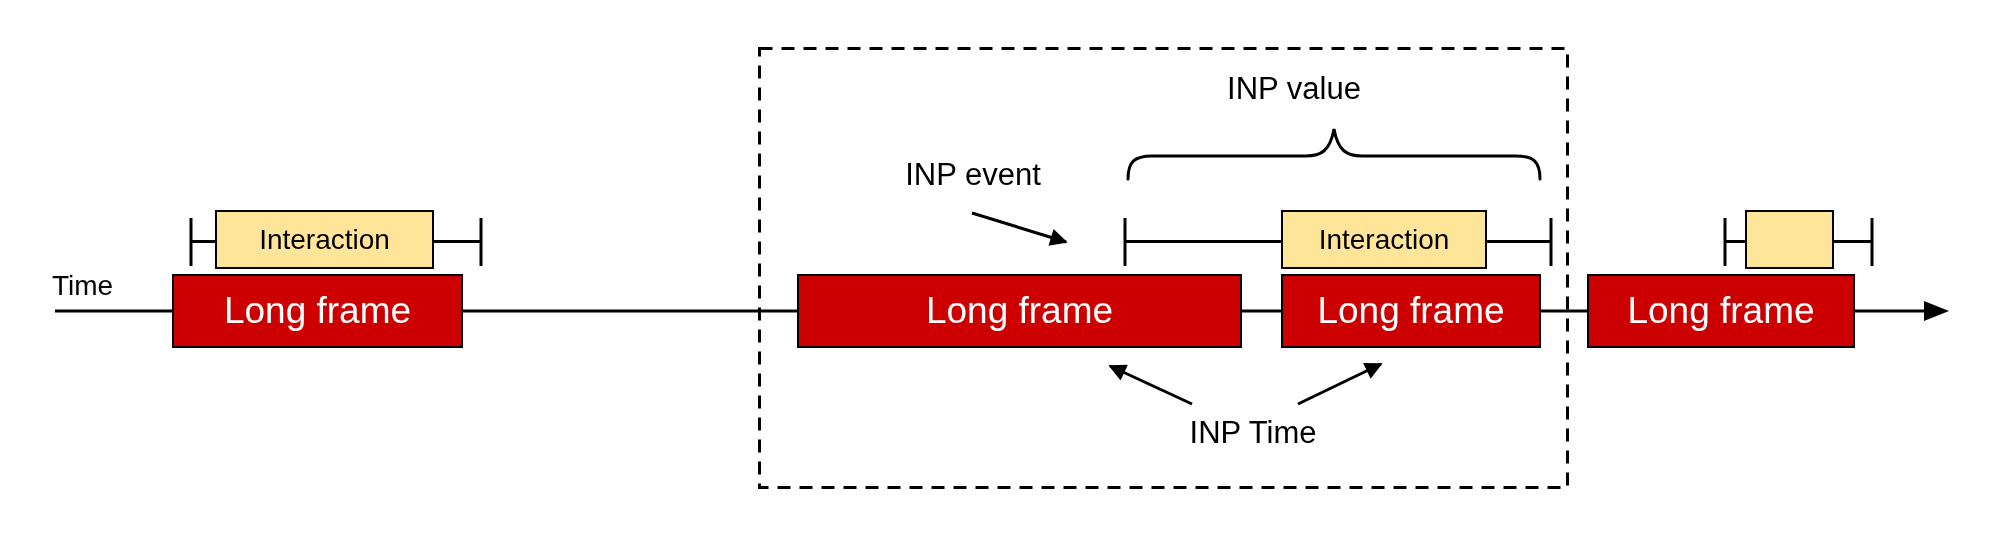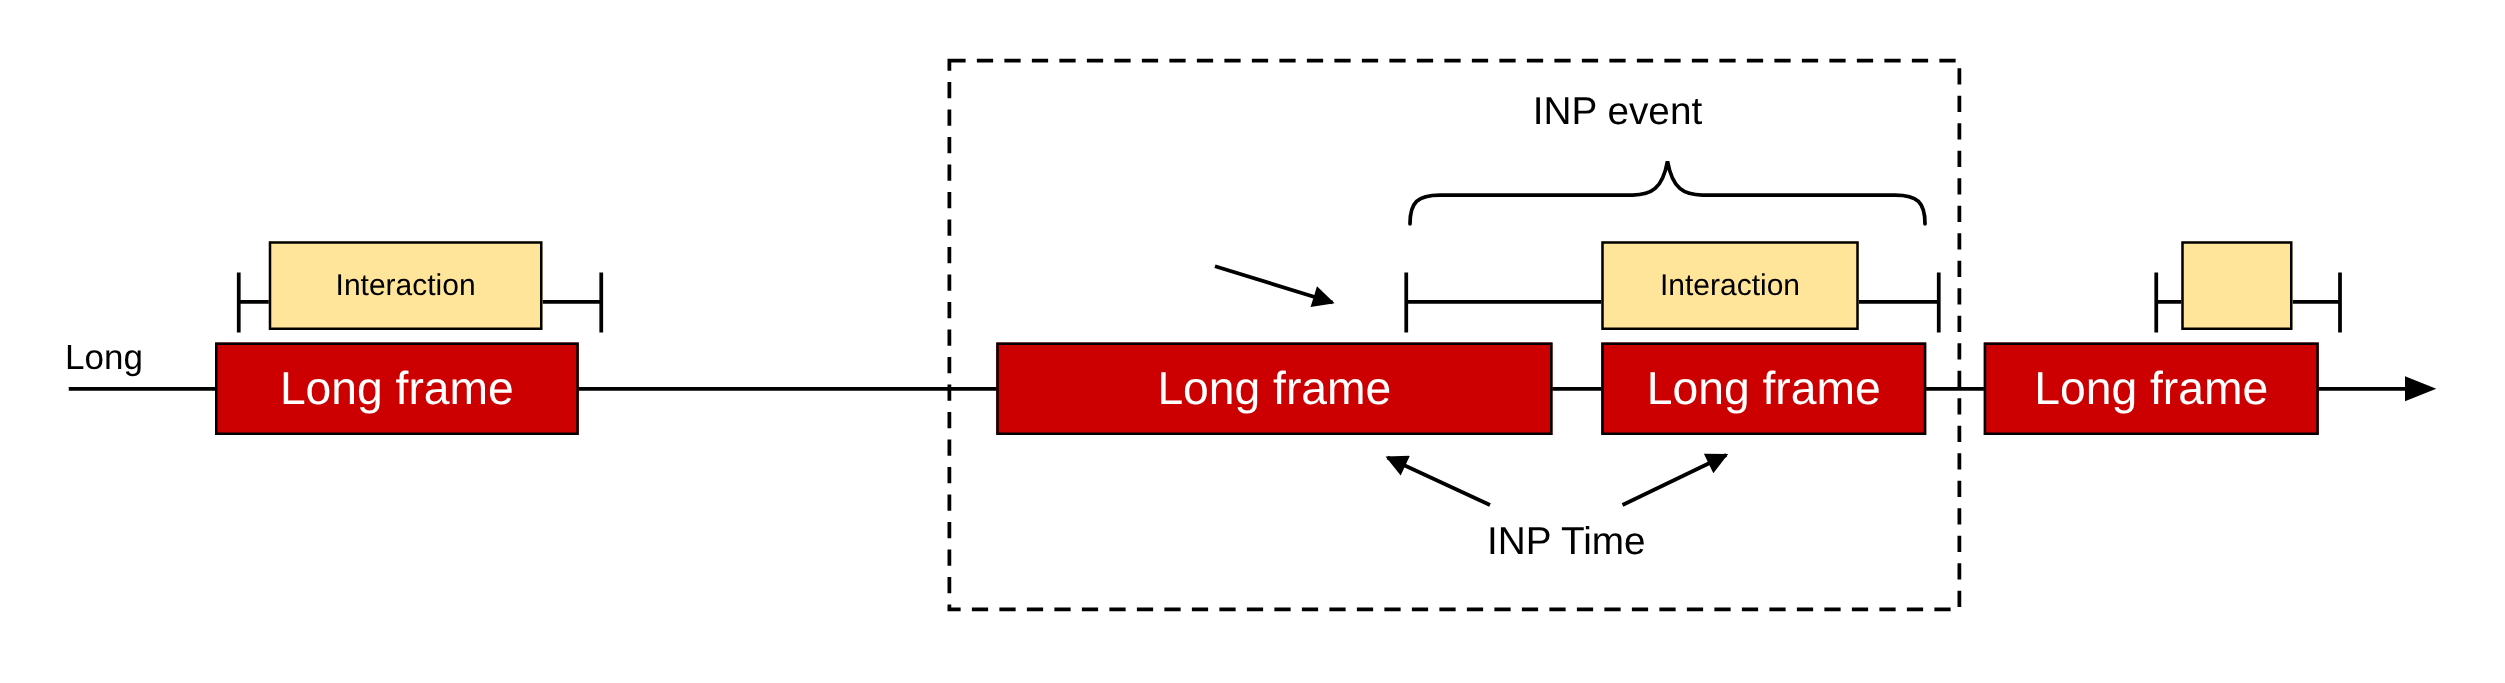--- a/index.html
+++ b/index.html
@@ -48,23 +48,23 @@
     color:var(--frame-text);
     font-size:37px;
     top:274px;
     height:74px;
     text-align:center;
   }
   .interaction{
     background:var(--interaction-fill);
     border:2.5px solid var(--line);
     color:var(--interaction-text);
-    font-size:24px;
-    top:193px;
-    height:71px;
+    font-size:28px;
+    top:210px;
+    height:59px;
     z-index:3;
   }
   .label{
     position:absolute;
     color:var(--line);
     white-space:nowrap;
     z-index:4;
     font-size:31px;
   }
   .label.centered{transform:translateX(-50%);}
@@ -139,17 +139,18 @@
   <div class="box interaction" id="interaction-1">
     <span>Interaction</span>
   </div>
   <div class="box interaction" id="interaction-2">
     <span>Interaction</span>
   </div>
   <div class="box interaction" id="interaction-3">
     <span></span>
   </div>
 
-  <div class="label" id="time-label">Long</div>
-  <div class="label centered" id="inp-value-label">INP event</div>
+  <div class="label" id="time-label">Time</div>
+  <div class="label centered" id="inp-value-label">INP value</div>
+  <div class="label centered" id="inp-event-label">INP event</div>
   <div class="label centered" id="inp-loafs-label">INP Time</div>
 
 </div>
 
 </body></html>

